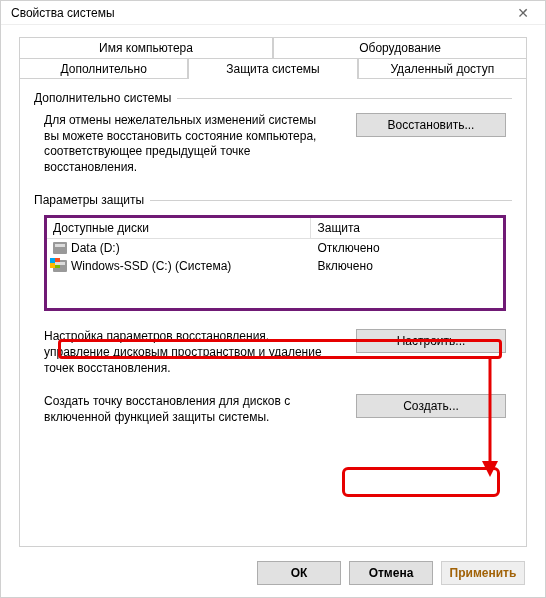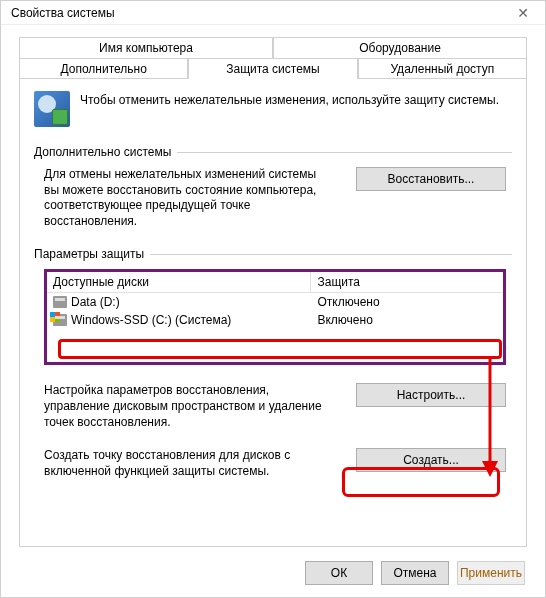--- a/index.html
+++ b/index.html
@@ -213,21 +213,21 @@
   .arrow-svg {
     position: absolute;
     pointer-events: none;
   }
   .button-row {
     display: flex;
     justify-content: flex-end;
     gap: 8px;
     padding: 10px 20px 12px 0;
   }
-  .button-row button.win { width: 68px; }
+  .button-row button.win { width: 84px; font-weight: bold; }
 </style>
 </head>
 <body>
 
 <div class="window">
 
   <div class="titlebar">
     <span>Свойства системы</span>
     <div class="close">✕</div>
   </div>
@@ -241,24 +241,20 @@
       </div>
       <div class="tab-row row2">
         <div class="tab">Дополнительно</div>
         <div class="tab active">Защита системы</div>
         <div class="tab">Удаленный доступ</div>
       </div>
     </div>
 
     <div class="tab-content">
 
-      <div class="intro">
-        <div class="shield-icon"></div>
-        <div style="padding-top:2px;">Чтобы отменить нежелательные изменения, используйте защиту системы.</div>
-      </div>
 
       <div class="section-title-wrap">
         <span class="section-title">Дополнительно системы</span>
         <div class="section-line"></div>
       </div>
       <div class="section-body">
         <p>Для отмены нежелательных изменений системы вы можете восстановить состояние компьютера, соответствующее предыдущей точке восстановления.</p>
         <button class="win">Восстановить...</button>
       </div>
 

